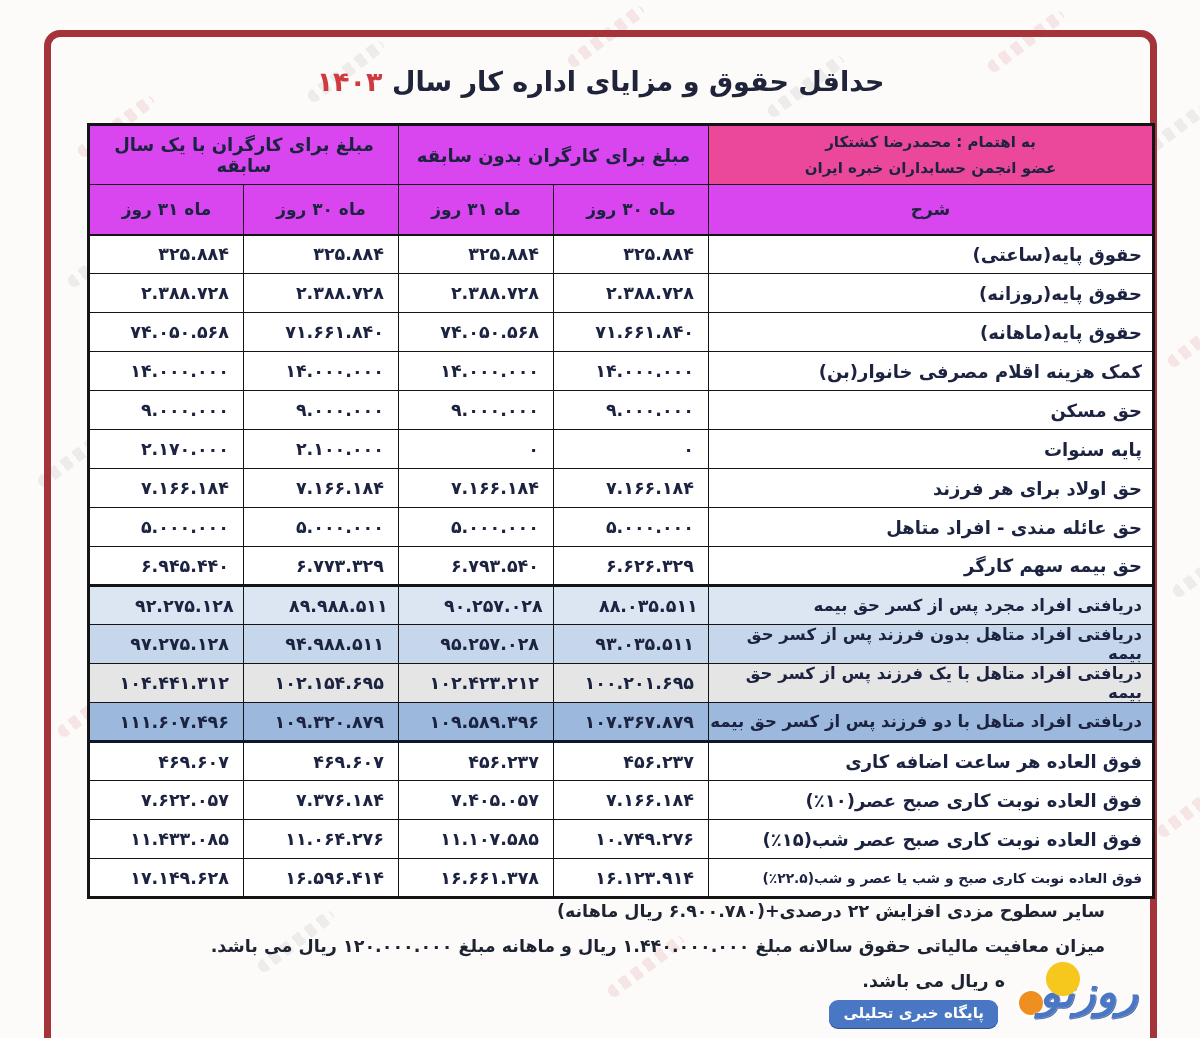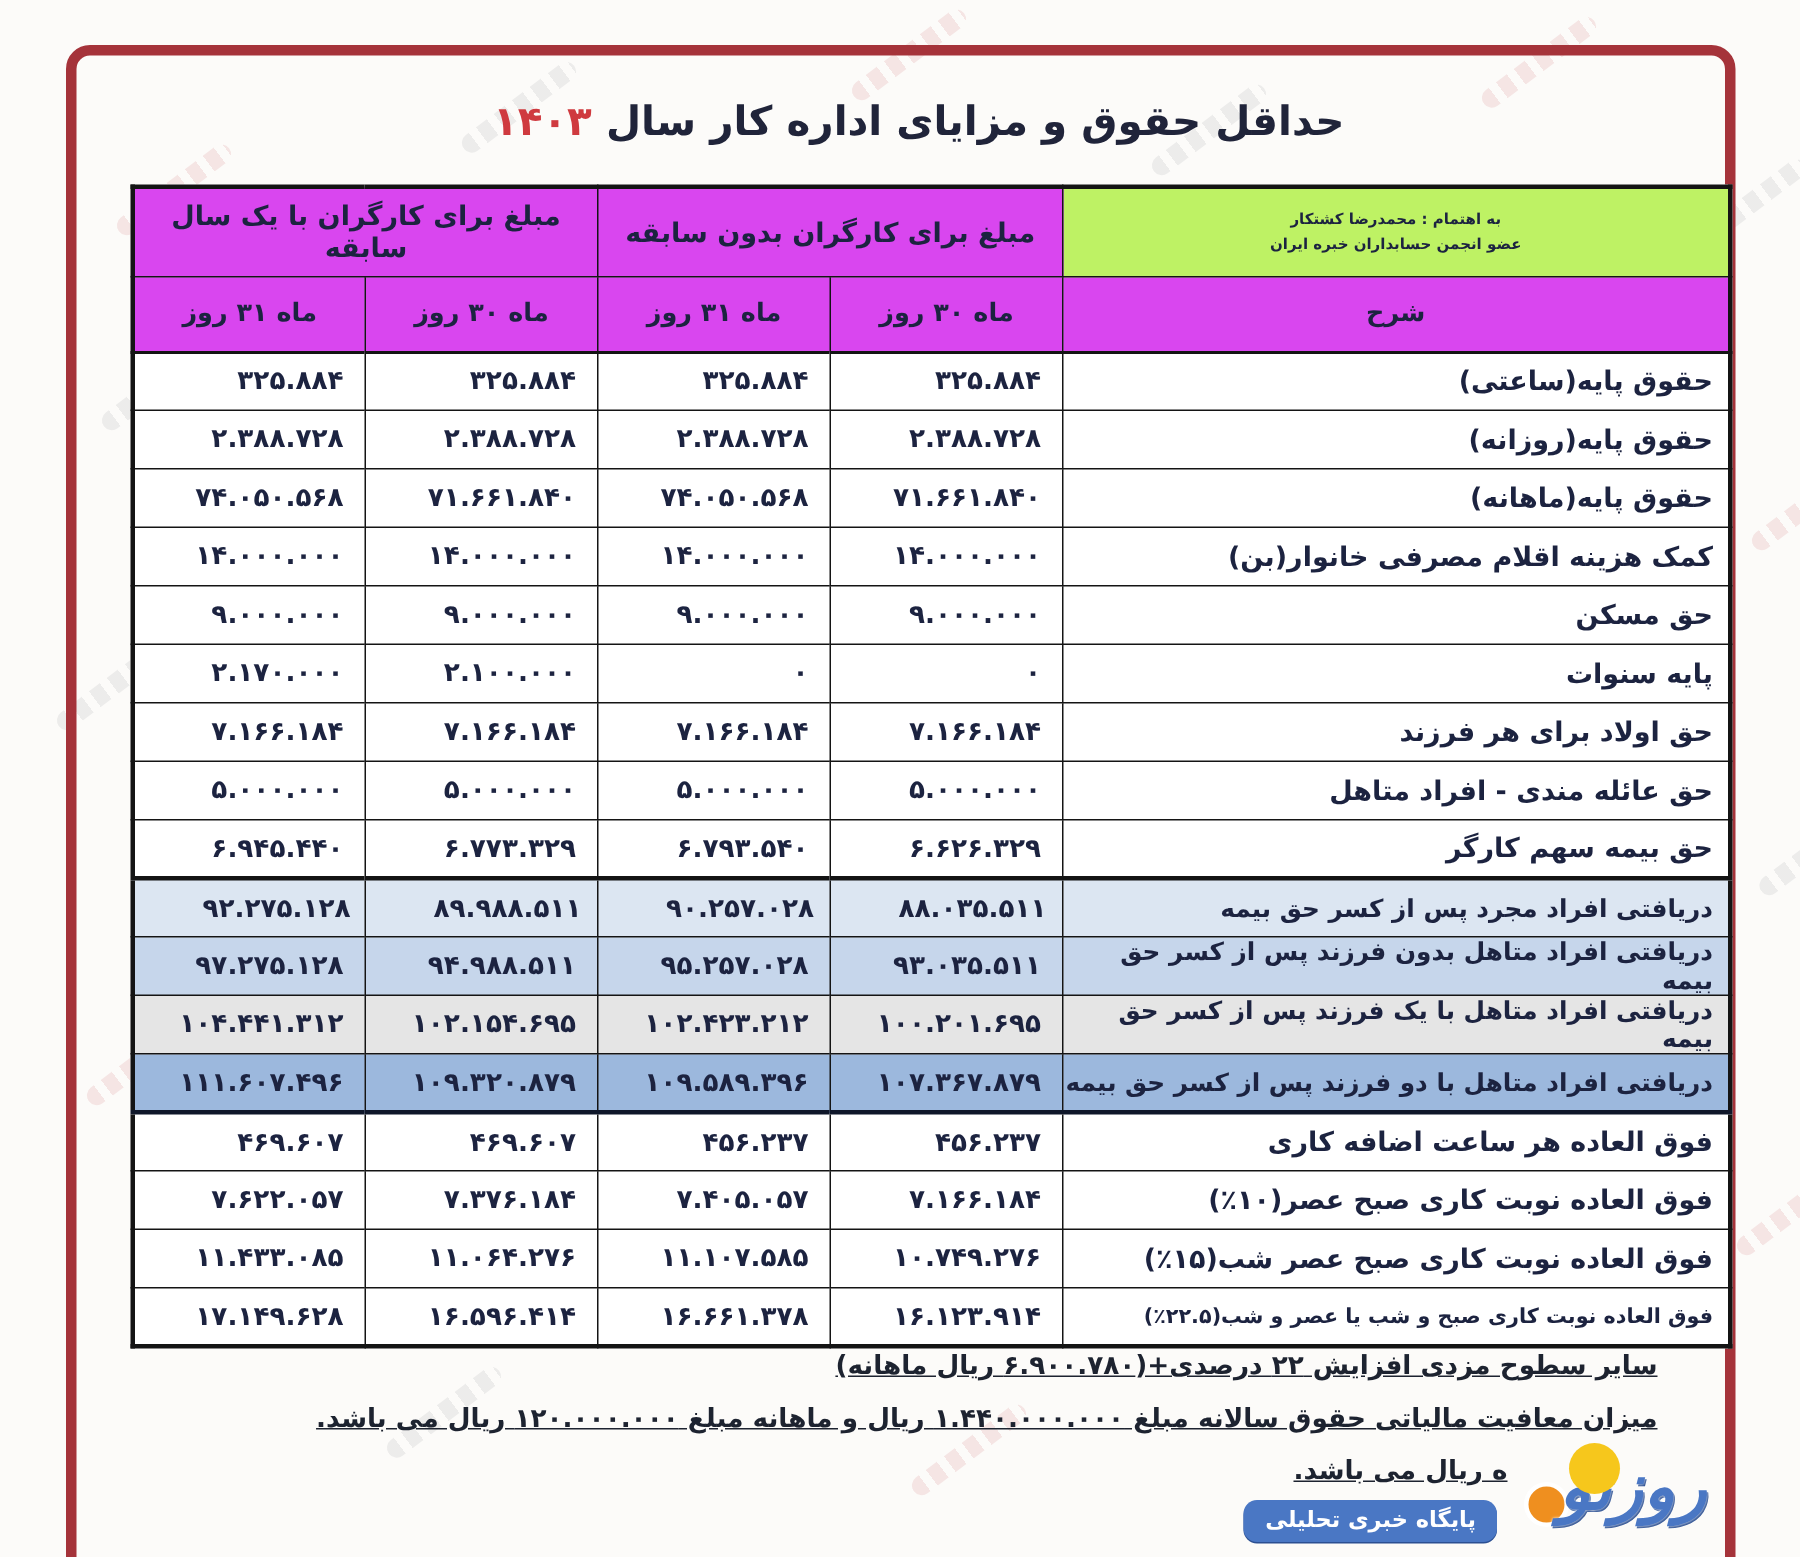--- a/index.html
+++ b/index.html
@@ -10,54 +10,54 @@
   
   .wm { position:absolute; width:92px; height:13px; border-radius:7px;
         transform:rotate(-37deg); opacity:.5; z-index:0; pointer-events:none; }
   .wm-r { background:repeating-linear-gradient(90deg,#eecfcf 0 9px, transparent 9px 15px); }
   .wm-g { background:repeating-linear-gradient(90deg,#dddddd 0 9px, transparent 9px 15px); }
 
   
   .frame { position:absolute; left:44px; top:30px; width:1113px; height:1050px;
            border:7px solid #a5333a; border-radius:16px; z-index:1; }
 
-  .page-title { position:absolute; top:66px; left:56px; width:1113px; text-align:center;
+  .page-title { position:absolute; top:66px; left:44px; width:1113px; text-align:center;
                 font-size:27px; font-weight:bold; color:#20243a; z-index:3; direction:rtl; }
   .page-title .year { color:#cf3a3f; }
 
   table.main-table { position:absolute; top:123px; right:45px; width:1065px; z-index:2;
                      border-collapse:collapse; table-layout:fixed; background:#fff;
                      border:3px solid #141414; direction:rtl; }
   .main-table th, .main-table td { border:1.6px solid #141414; color:#1c2340; }
 
   .main-table thead tr.h1 th { height:60px; }
   .main-table thead tr.h2 th { height:50px; font-size:17px; }
   .main-table thead th { background:#d946ef; font-weight:bold; font-size:18px; text-align:center; }
-  .main-table thead th.credit-cell { background:#bef264; font-size:10px; line-height:1.75; }
+  .main-table thead th.credit-cell { background:#ec4899; font-size:15px; line-height:1.75; }
   .main-table thead tr.h2 th { border-bottom:2.5px solid #141414; }
 
   .main-table tbody td { height:39px; background:#ffffff; font-weight:bold; }
   .main-table td.desc { text-align:right; padding-right:10px; font-size:18px; }
   .main-table td.num  { text-align:left; direction:ltr; padding-right:14px; padding-left:14px;
                         font-size:17.5px; text-align:right; }
   
   .main-table tbody tr:nth-child(n+10):nth-child(-n+13) td.desc { font-size:16.5px; }
   .main-table tbody tr:nth-child(17) td.desc { font-size:13.8px; }
 
   .main-table tbody tr.sep-top td { border-top:3px solid #141414; }
   .main-table tbody tr.sep-bottom td { border-bottom:3px solid #0f172a; }
 
   .main-table tbody tr.tint-blue-1 td { background:#dce6f2;padding-left:45px; }
   .main-table tbody tr.tint-blue-2 td { background:#c6d6eb; }
   .main-table tbody tr.tint-blue-3 td { background:#e5e5e5; }
   .main-table tbody tr.tint-blue-4 td { background:#9cb8dd; }
 
   .notes { position:absolute; top:901px; right:95px; width:960px; z-index:2;
            text-align:right; direction:rtl; color:#1d2330; font-weight:bold; font-size:17.5px; }
-  .notes .note-line { margin-bottom:15px;text-decoration:underline; }
+  .notes .note-line { margin-bottom:15px; }
   .notes .note-3 { padding-left:0; padding-right:100px; }
 
   
   .logo { position:absolute; top:966px; right:62px; width:300px; height:72px; z-index:5; }
   .logo-orange { position:absolute; right:92px; top:22px; width:30px; height:30px;
                  border-radius:50%; background:#ef8f1f; border:3px solid #ffffff; }
   .logo-glyphs { position:absolute; right:0; top:0; font-size:44px; font-weight:bold;
                  font-style:italic; color:#4a77c4; letter-spacing:-2px;
                  text-shadow:0 0 2px #ffffff, 1px 1px 0 #2b4f92; direction:rtl; }
   .logo-yellow { position:absolute; right:58px; top:-4px; width:34px; height:34px;

